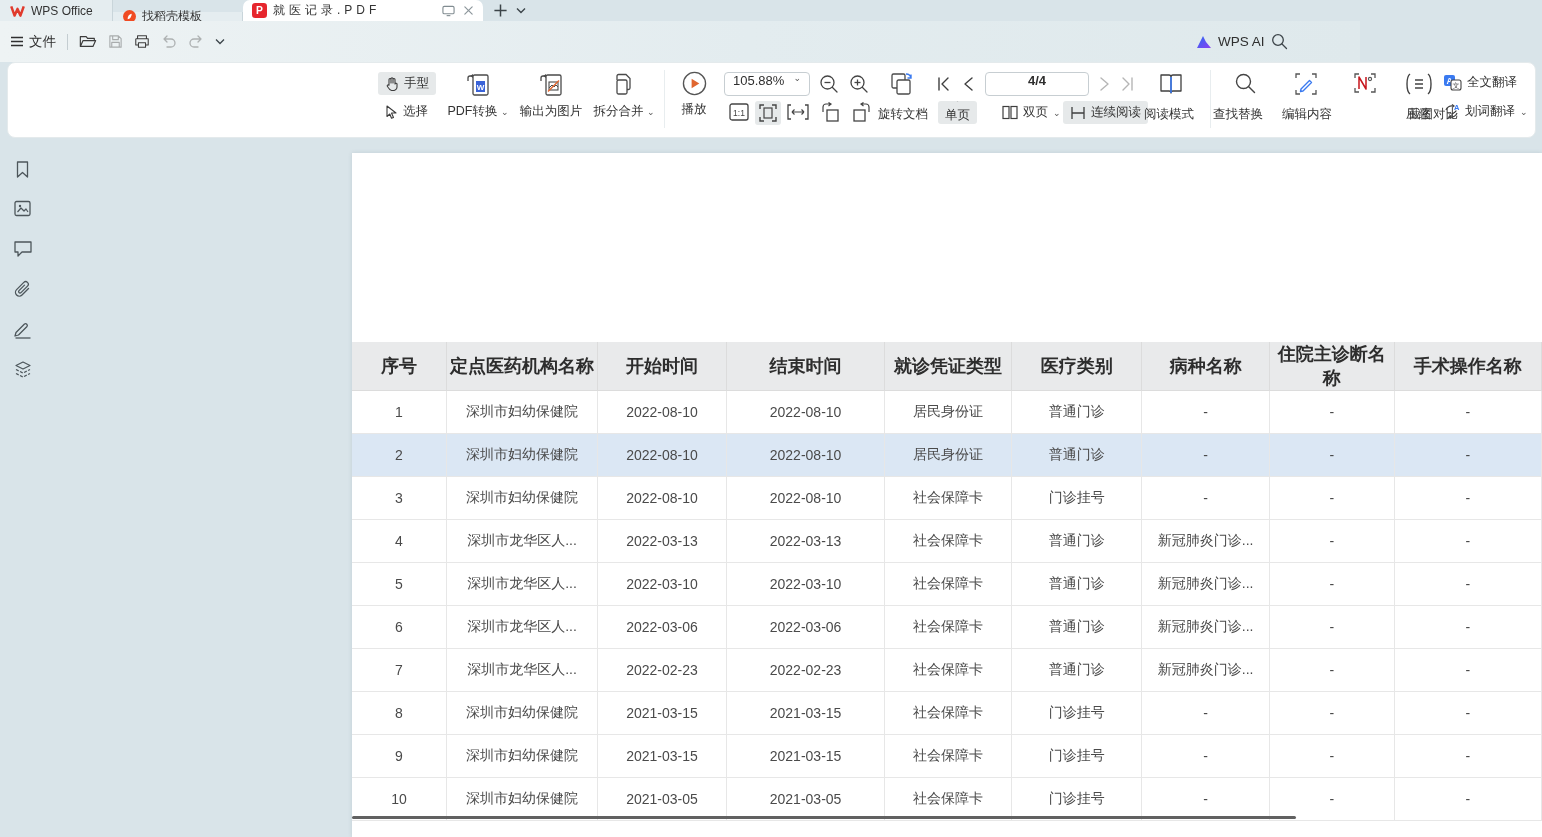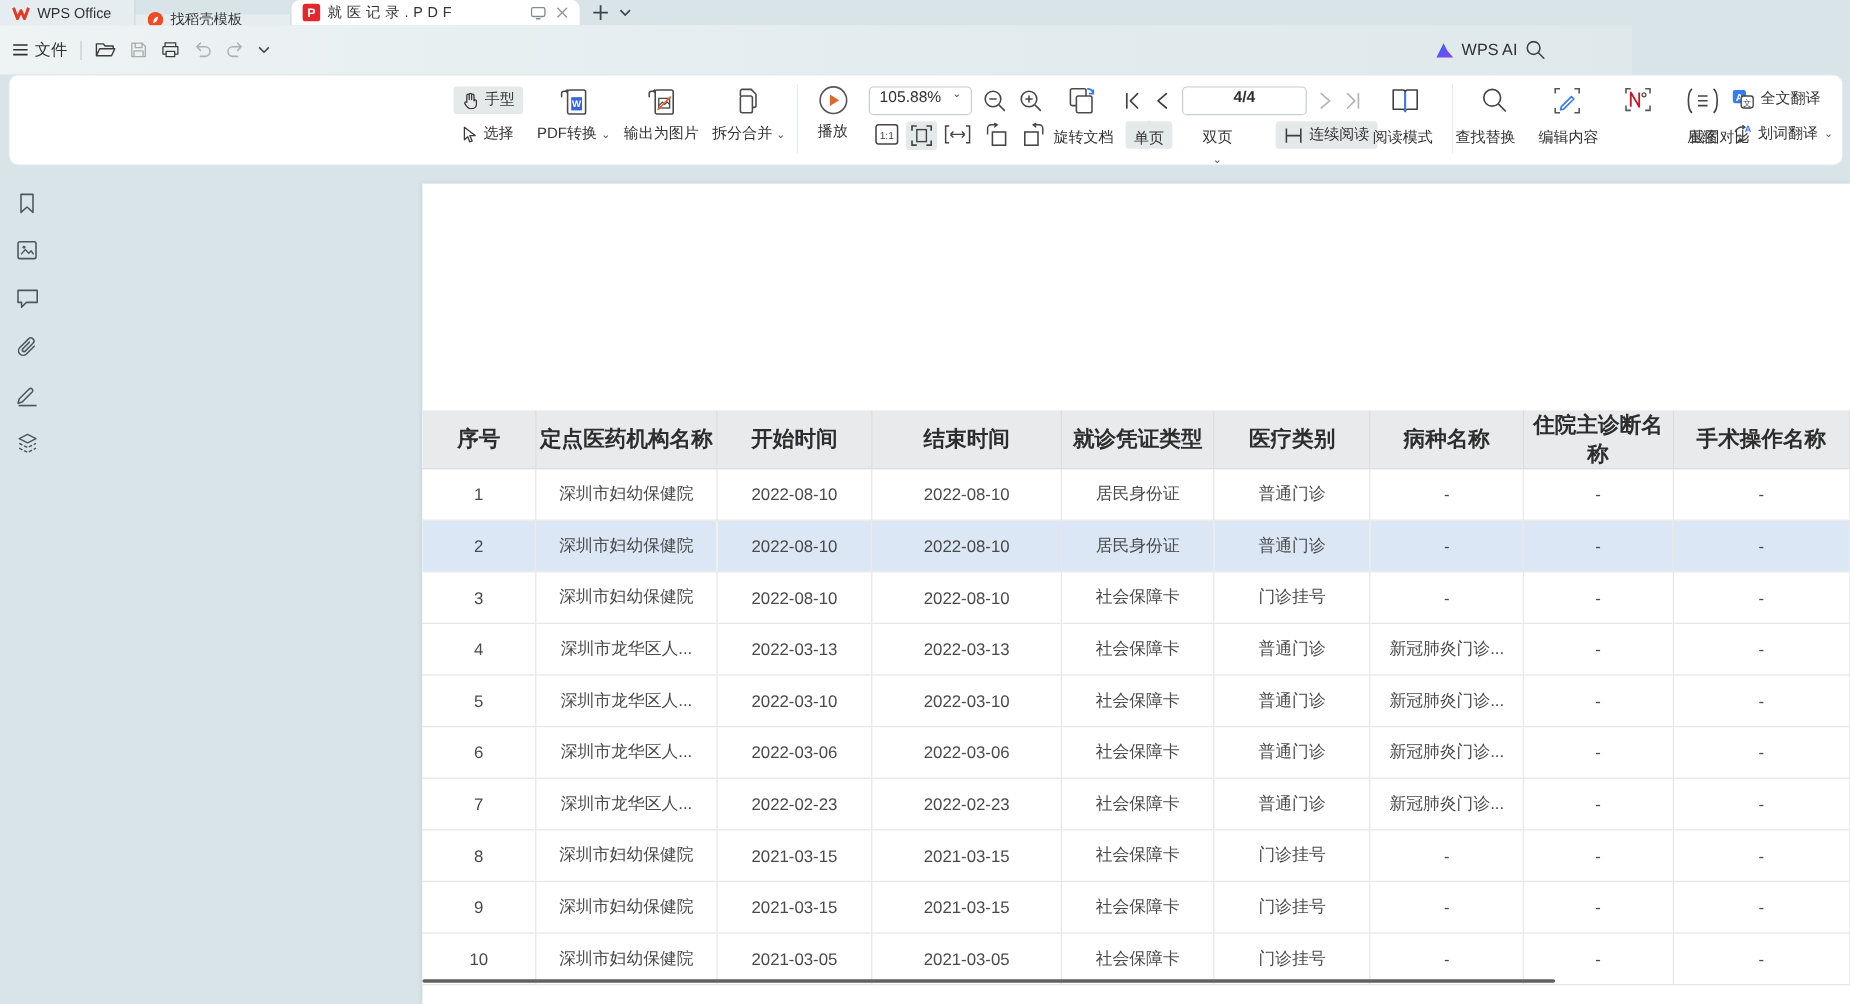--- a/index.html
+++ b/index.html
@@ -268,21 +268,21 @@
 </svg>
 <span class="abs tb-label" style="left:878px; top:106px;">旋转文档</span>
 
 <div class="abs chip on" style="left:938px; top:101px;flex-direction:column;">
   <svg width="15" height="15" viewBox="0 0 15 15">
     <rect x="1.5" y="1.5" width="12" height="12" rx="1.5" fill="none" stroke="#3f3f3f" stroke-width="1.2"></rect>
     <path d="M4.5 5.5 h6 M4.5 8.5 h6" stroke="#3f3f3f" stroke-width="1.1"></path>
   </svg>
   <span class="tb-label">单页</span>
 </div>
-<div class="abs chip" style="left:995px; top:101px;flex-direction:column;">
+<div class="abs chip" style="left:995px; top:101px;">
   <svg width="16" height="15" viewBox="0 0 16 15">
     <rect x="1" y="1.5" width="6" height="12" fill="none" stroke="#3f3f3f" stroke-width="1.2"></rect>
     <rect x="9" y="1.5" width="6" height="12" fill="none" stroke="#3f3f3f" stroke-width="1.2"></rect>
   </svg>
   <span class="tb-label">双页</span>
   <span class="chev">⌄</span>
 </div>
 <div class="abs chip on" style="left:1063px; top:101px;">
   <svg width="16" height="14" viewBox="0 0 16 14">
     <path d="M2 1 v12 M14 1 v12 M2 7 h12" fill="none" stroke="#3f3f3f" stroke-width="1.3"></path>

